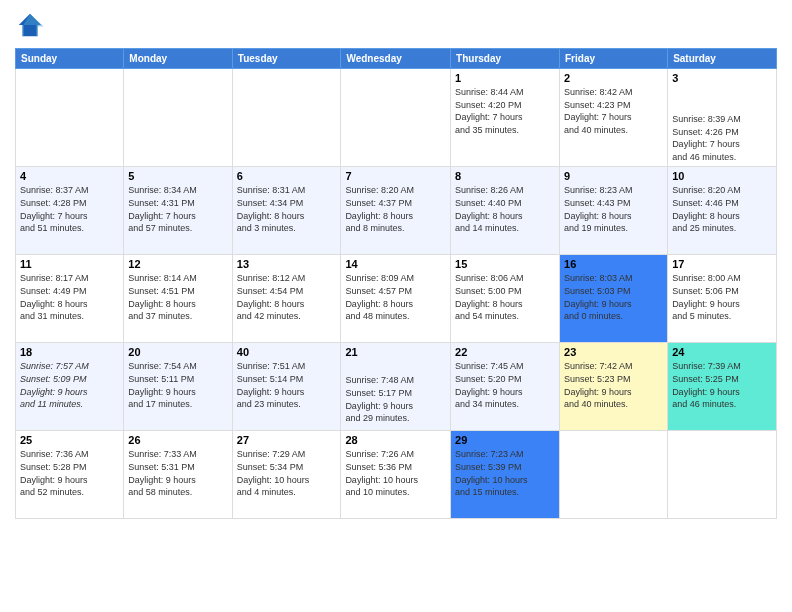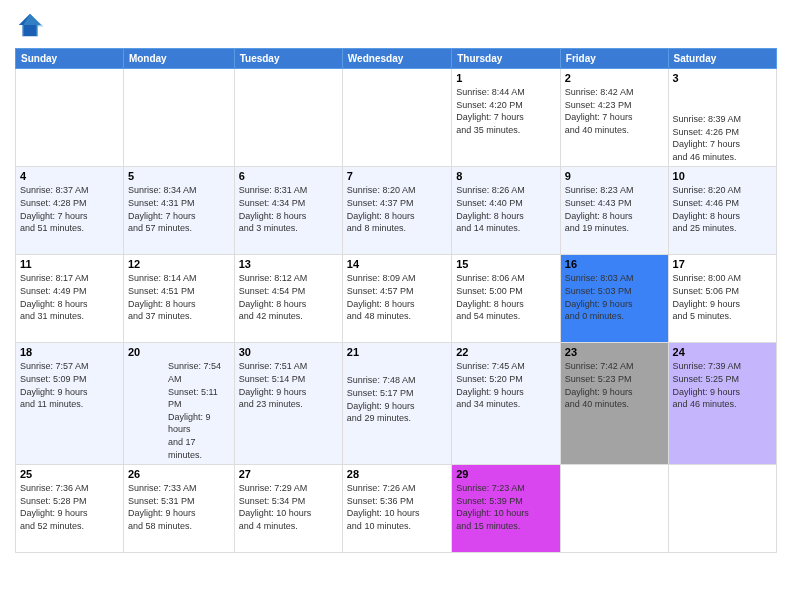--- a/index.html
+++ b/index.html
@@ -252,61 +252,61 @@
             <div class="day-number">17</div>
             <div class="day-info" style="white-space: pre-line;">Sunrise: 8:00 AM
 Sunset: 5:06 PM
 Daylight: 9 hours
 and 5 minutes.</div>
           </td>
         </tr>
         <tr>
           <td style="background-color: rgb(240, 244, 255);">
             <div class="day-number">18</div>
-            <div class="day-info" style="white-space: pre-line;">Sunrise: 7:57 AM
+            <div class="day-info" style="white-space: pre-line; font-style: italic;">Sunrise: 7:57 AM
 Sunset: 5:09 PM
 Daylight: 9 hours
 and 11 minutes.</div>
           </td>
           <td style="background-color: rgb(240, 244, 255);">
             <div class="day-number">20</div>
-            <div class="day-info" style="white-space: pre-line; margin-left: 40px;">Sunrise: 7:54 AM
+            <div class="day-info" style="white-space: pre-line;">Sunrise: 7:54 AM
 Sunset: 5:11 PM
 Daylight: 9 hours
 and 17 minutes.</div>
           </td>
           <td style="background-color: rgb(240, 244, 255);">
-            <div class="day-number">30</div>
+            <div class="day-number">40</div>
             <div class="day-info" style="white-space: pre-line;">Sunrise: 7:51 AM
 Sunset: 5:14 PM
 Daylight: 9 hours
 and 23 minutes.</div>
           </td>
           <td style="background-color: rgb(240, 244, 255);">
             <div class="day-number">21</div>
             <div class="day-info" style="white-space: pre-line; margin-top: 16px;">Sunrise: 7:48 AM
 Sunset: 5:17 PM
 Daylight: 9 hours
 and 29 minutes.</div>
           </td>
           <td style="background-color: rgb(240, 244, 255);">
             <div class="day-number">22</div>
             <div class="day-info" style="white-space: pre-line;">Sunrise: 7:45 AM
 Sunset: 5:20 PM
 Daylight: 9 hours
 and 34 minutes.</div>
           </td>
-          <td style="background-color: #a3a3a3;">
+          <td style="background-color: #fef9c3;">
             <div class="day-number">23</div>
             <div class="day-info" style="white-space: pre-line;">Sunrise: 7:42 AM
 Sunset: 5:23 PM
 Daylight: 9 hours
 and 40 minutes.</div>
           </td>
-          <td style="background-color: #c4b5fd;">
+          <td style="background-color: #5eead4;">
             <div class="day-number">24</div>
             <div class="day-info" style="white-space: pre-line;">Sunrise: 7:39 AM
 Sunset: 5:25 PM
 Daylight: 9 hours
 and 46 minutes.</div>
           </td>
         </tr>
         <tr>
           <td style="background-color: rgb(255, 255, 255);">
             <div class="day-number">25</div>
@@ -329,21 +329,21 @@
 Daylight: 10 hours
 and 4 minutes.</div>
           </td>
           <td style="background-color: rgb(255, 255, 255);">
             <div class="day-number">28</div>
             <div class="day-info" style="white-space: pre-line;">Sunrise: 7:26 AM
 Sunset: 5:36 PM
 Daylight: 10 hours
 and 10 minutes.</div>
           </td>
-          <td style="background-color: #d946ef;">
+          <td style="background-color: #3b82f6;">
             <div class="day-number">29</div>
             <div class="day-info" style="white-space: pre-line;">Sunrise: 7:23 AM
 Sunset: 5:39 PM
 Daylight: 10 hours
 and 15 minutes.</div>
           </td>
           <td class="empty-cell"></td>
           <td class="empty-cell"></td>
         </tr>
       </tbody>

